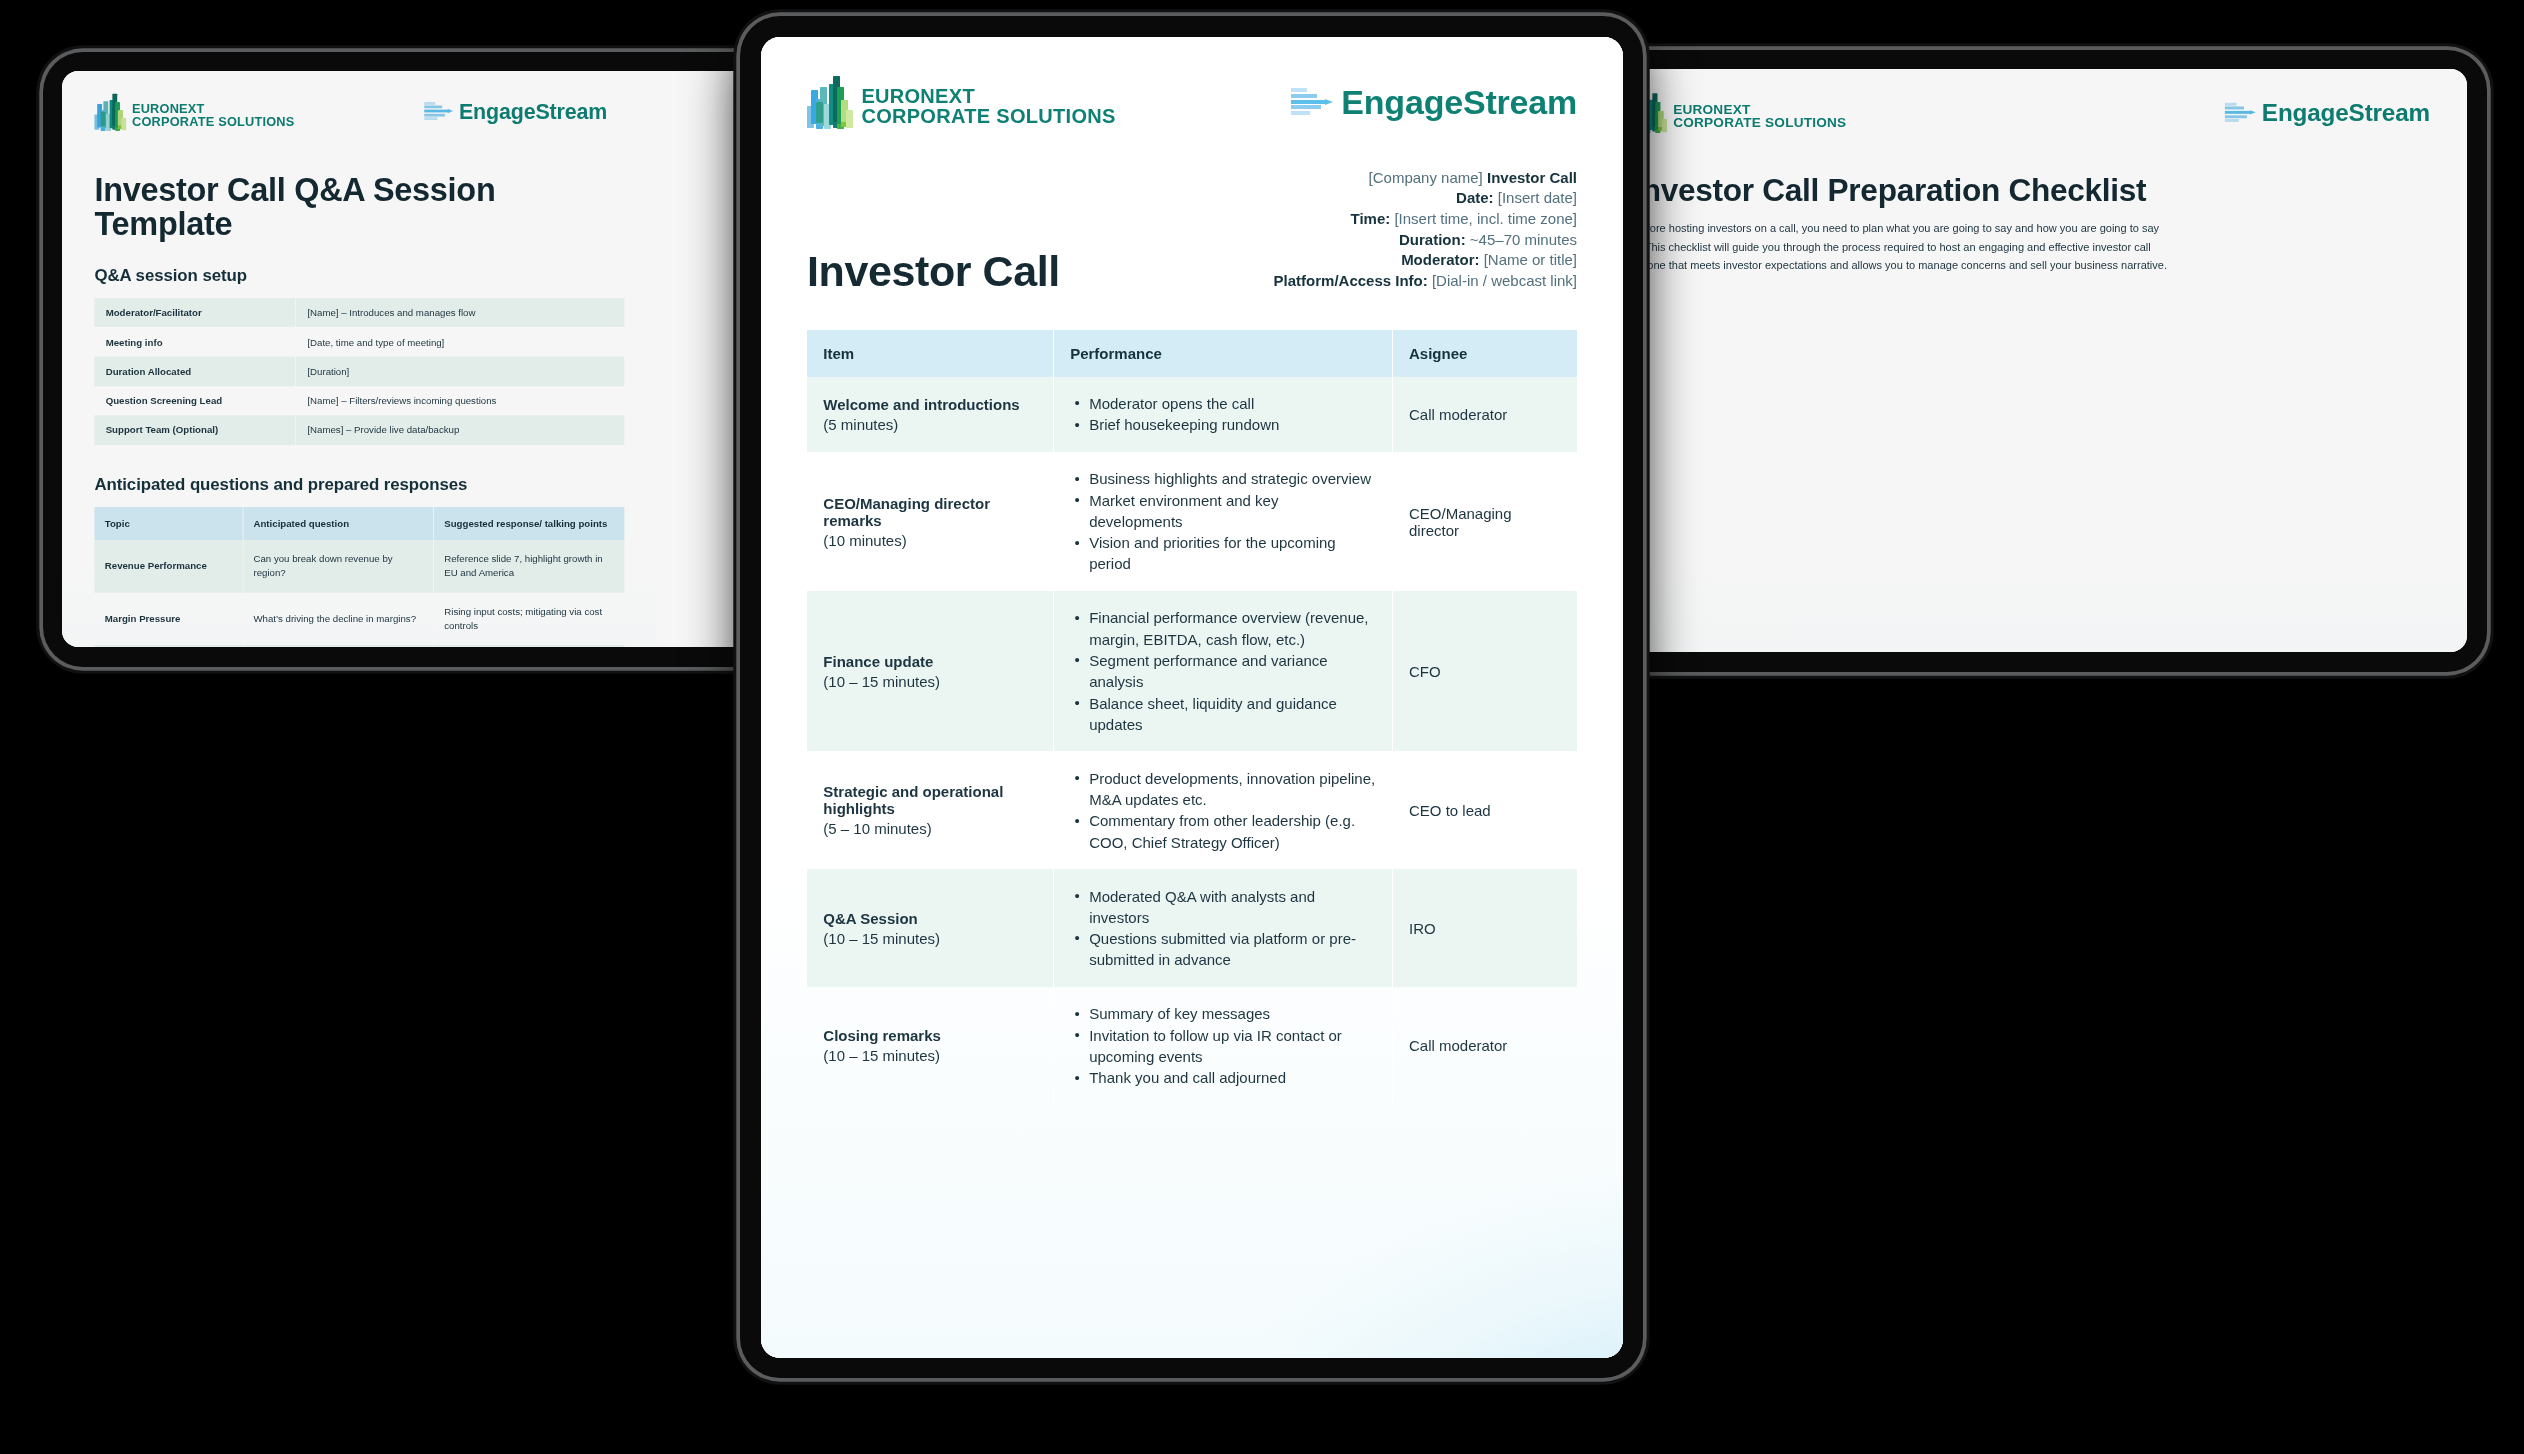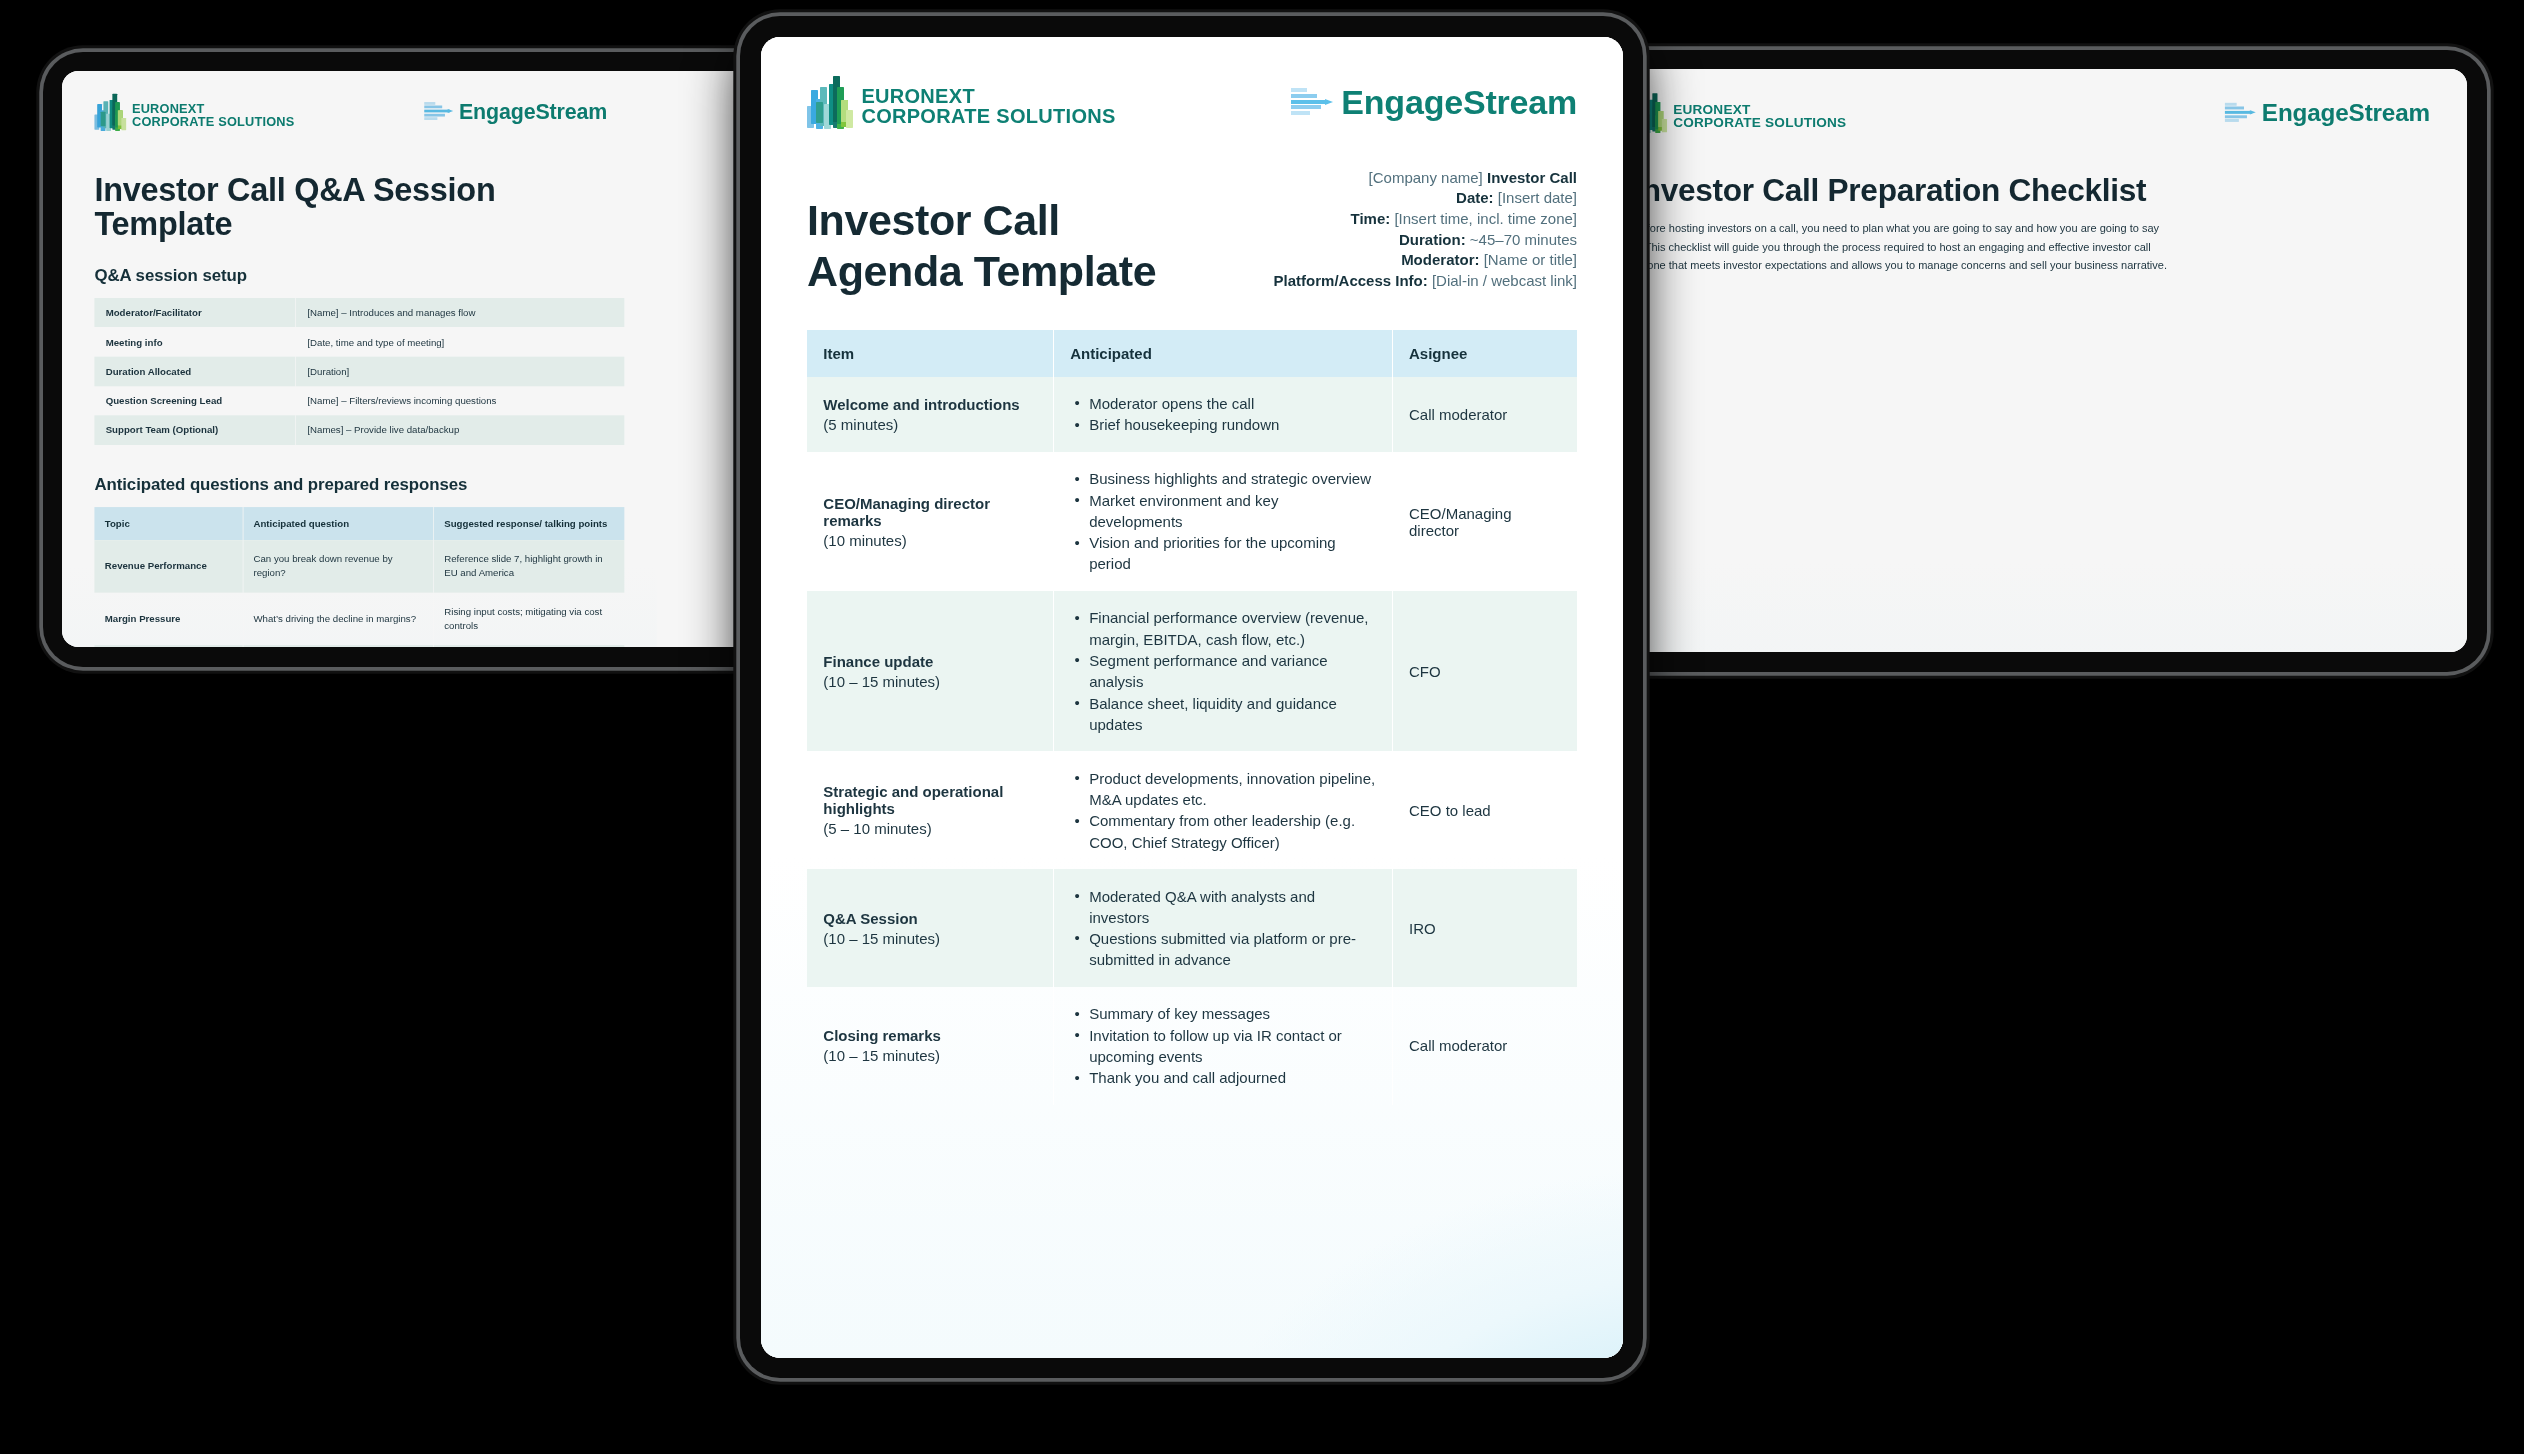--- a/index.html
+++ b/index.html
@@ -389,42 +389,41 @@
                 <i style="top: 26px; height: 4.1px; width: 19px; background: rgb(191, 227, 246);"></i>
                 <i style="top: 14.2px; left: 34px; width: 0px; height: 0px; background: transparent; border-top: 3.6px solid transparent; border-bottom: 3.6px solid transparent; border-left: 8.3px solid rgb(92, 192, 234);"></i>
               </div>
             <div class="eg-word" style="font-size:34px;">EngageStream</div>
           </div>
         </div>
 
         <div style="display:flex;align-items:flex-end;justify-content:space-between;margin-top:35px;">
           <div class="doc-title" style="font-size:43px;">
             <div>Investor Call</div>
-            <div style="margin-top:6px;">Agenda Template</div>
           </div>
           <div class="meta" id="agenda-meta" style="font-size:15px;margin-top:4.4px;">
               <div><span>[Company name]</span><b> Investor Call</b></div>
               <div><b>Date:</b><span> [Insert date]</span></div>
               <div><b>Time:</b><span> [Insert time, incl. time zone]</span></div>
               <div><b>Duration:</b><span> ~45–70 minutes</span></div>
               <div><b>Moderator:</b><span> [Name or title]</span></div>
               <div><b>Platform/Access Info:</b><span> [Dial-in / webcast link]</span></div>
             </div>
         </div>
 
         <table class="tbl" id="agenda-table" style="margin-top:37px;font-size:15px;">
           <colgroup>
               <col style="width:32%">
               <col style="width:44%">
               <col style="width:24%">
             </colgroup>
           <thead>
               <tr>
                 <th style="padding: 15px 16.3px;">Item</th>
-                <th class="colsep" style="padding: 15px 16.3px;">Anticipated</th>
+                <th class="colsep" style="padding: 15px 16.3px;">Performance</th>
                 <th class="colsep" style="padding: 15px 16.3px;">Asignee</th>
               </tr>
             </thead>
             <tbody>
               <tr>
                 <td class="item" style="padding: 16.3px;">
                   <div>Welcome and introductions</div>
                   <div style="font-weight: 400; margin-top: 3px;">(5 minutes)</div>
                 </td>
                 <td class="colsep" style="padding: 16.3px;">

